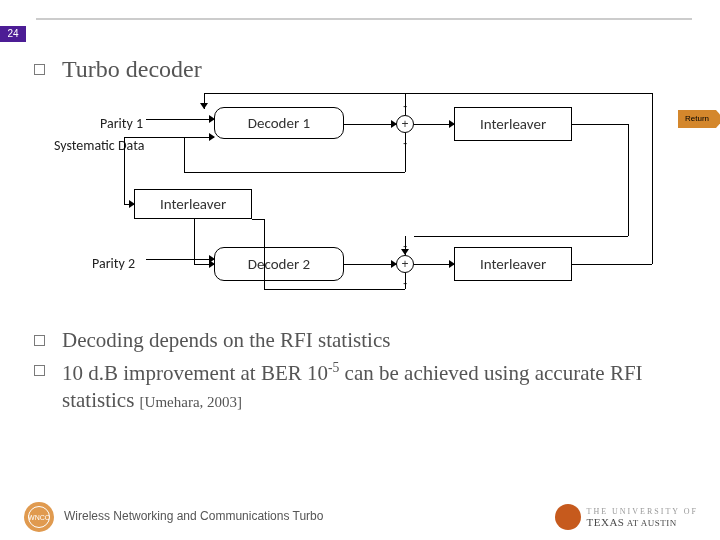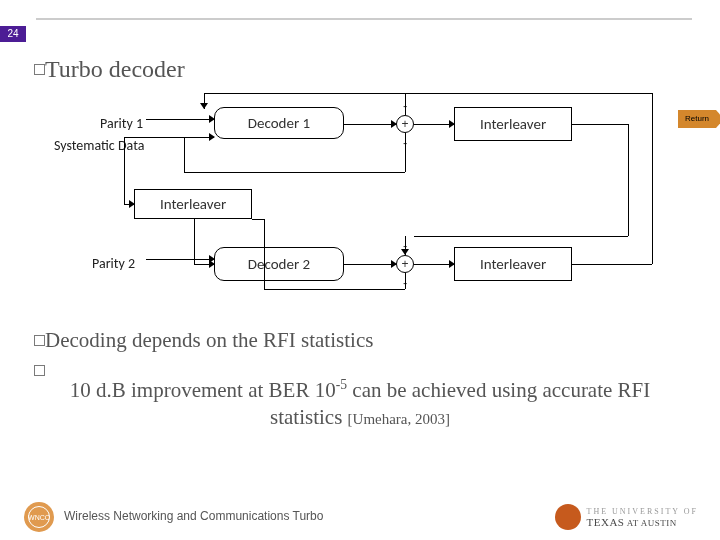--- a/index.html
+++ b/index.html
@@ -4,21 +4,21 @@
 <style>
   * { box-sizing: border-box; margin: 0; padding: 0; }
   html, body { width: 720px; height: 540px; font-family: Georgia, 'Times New Roman', serif; background: #fff; color: #333; }
   .slide { width: 720px; height: 540px; position: relative; }
   .title-region { padding: 14px 28px 6px 36px; }
   .title-text { font-size: 30px; font-weight: 400; color: #3b3b3b; letter-spacing: .5px; }
   .title-rule { border: 0; border-top: 2px solid #ccc; margin-top: 4px; }
   .pagenum-bar { height: 16px; position: relative; }
   .pagenum-box { position: absolute; left: 0; top: 0; width: 26px; height: 16px; background: #4c1d95; color: #fff; font: 10px/16px Arial, sans-serif; text-align: center; }
   .content { padding: 14px 34px 0 34px; position: relative; }
-  .bullet-row { display: flex; align-items: center; gap: 0; margin-bottom: 6px; text-align: center; }
+  .bullet-row { display: flex; align-items: center; gap: 17px; margin-bottom: 6px; }
   .bullet-box { width: 11px; height: 11px; border: 1.5px solid #7a7a7a; flex: 0 0 auto; }
   .bullet-text { font-size: 24px; color: #555; }
   .bullet-text-sm { font-size: 21px; color: #555; line-height: 1.25; }
   .return-btn { position: absolute; right: 4px; top: 90px; width: 38px; height: 18px; background: #d4872c; font: 8px/14px Arial; color:#000; text-align: center; padding-top:2px;margin-top:20px; }
   .return-btn::after { content:""; position:absolute; right:-8px; top:0; width:0; height:0; border-left:8px solid #d4872c; border-top:9px solid transparent; border-bottom:9px solid transparent; }
 
   .diagram { position: relative; width: 652px; height: 230px; margin: 4px auto 8px auto; font-family: Calibri, Arial, sans-serif; }
   .dlabel { position: absolute; font-size: 14px; color: #222; white-space: nowrap; }
   .dcell { position: absolute; border: 1.5px solid #000; text-align: center; font-size: 15px; background:#fff; display:flex; align-items:center; justify-content:center; }
   .rounded { border-radius: 10px; }
@@ -132,21 +132,21 @@
       <div class="hline" style="left:170px; top:4px; width:448px;"></div>
       <div class="vline" style="left:170px; top:4px; height:16px;"></div>
       <div class="arrD" style="left:166px; top:14px;"></div>
       <div class="vline" style="left:371px; top:4px; height:22px;"></div>
     </div>
 
     <div class="bullet-row">
       <span class="bullet-box"></span>
       <span class="bullet-text-sm">Decoding depends on the RFI statistics</span>
     </div>
-    <div class="bullet-row" style="align-items:flex-start;flex-direction:column;">
+    <div class="bullet-row" style="align-items:flex-start;">
       <span class="bullet-box" style="margin-top:6px;"></span>
       <span class="bullet-text-sm">
         <span>10 d.B improvement at BER 10</span><span class="sup">-5</span><span> can be achieved using accurate RFI statistics </span><span class="citation">[Umehara, 2003]</span>
       </span>
     </div>
   </div>
 
   <div class="footer">
     <div class="logo-wncc">
       <div class="wncc-badge">

